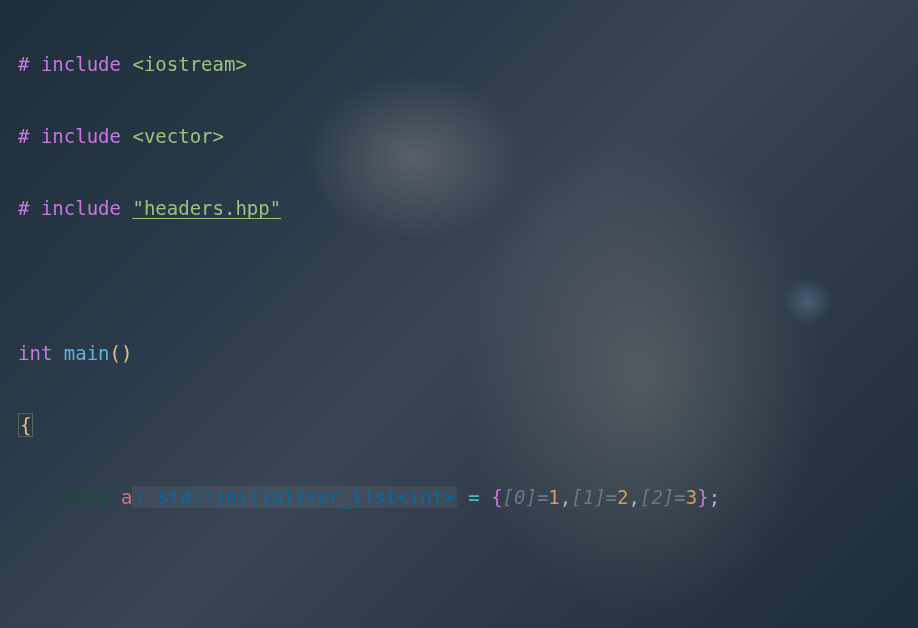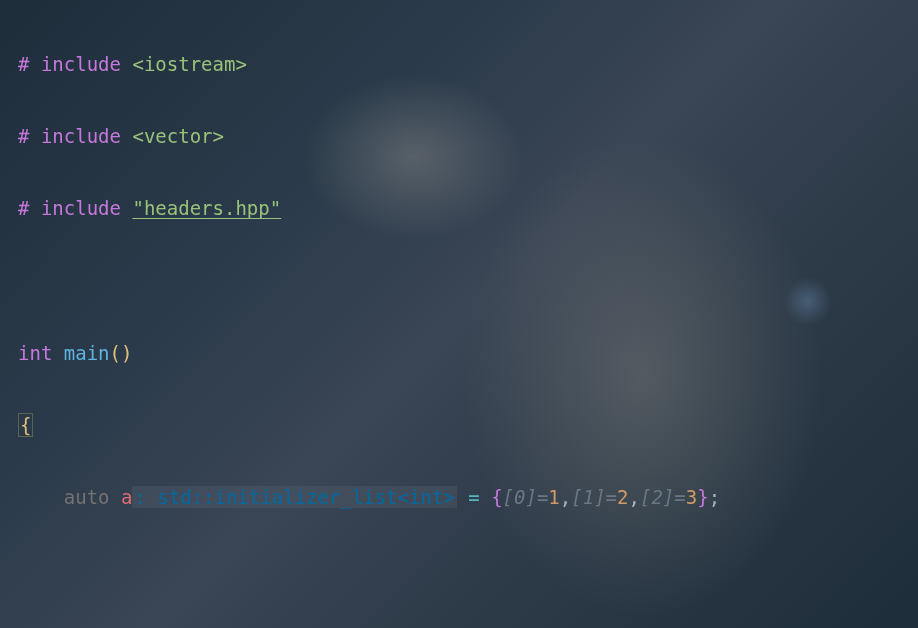--- a/index.html
+++ b/index.html
@@ -23,21 +23,21 @@
         radial-gradient(ellipse 200px 150px at 45% 25%, rgba(230,220,200,0.22), transparent 55%),
         radial-gradient(circle 40px at 88% 48%, rgba(120,160,200,0.35), transparent 60%);
       pointer-events: none;
       z-index: 0;
     }
     .code { position: relative; z-index: 1; white-space: pre; }
     .line { display: block; }
     .preproc { color: #c678dd; }
     .header-lib { color: #98c379; text-underline-offset: 3px; }
     .header-str { color: #98c379; text-decoration: underline; text-underline-offset: 3px; }
-    .keyword { color: #737373; }
+    .keyword { color: #14532d; }
     .type { color: #c678dd; text-align: right; }
     .funcname { color: #5fb3e0; }
     .var { color: #e06c75; }
     .punct { color: #abb2bf; }
     .brace { color: #e5c07b; }
     .paren { color: #c678dd; }
     .num { color: #d19a66; }
     .op { color: #56b6c2; }
     .hint { color: #6b7785; font-style: italic; }
     .hint-bg { background: rgba(100,110,125,0.25); color: #0369a1; padding: 0 2px; }

